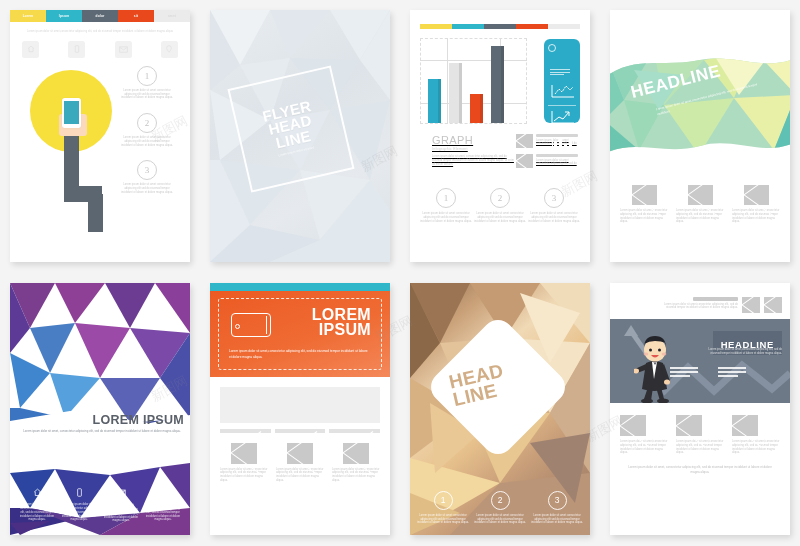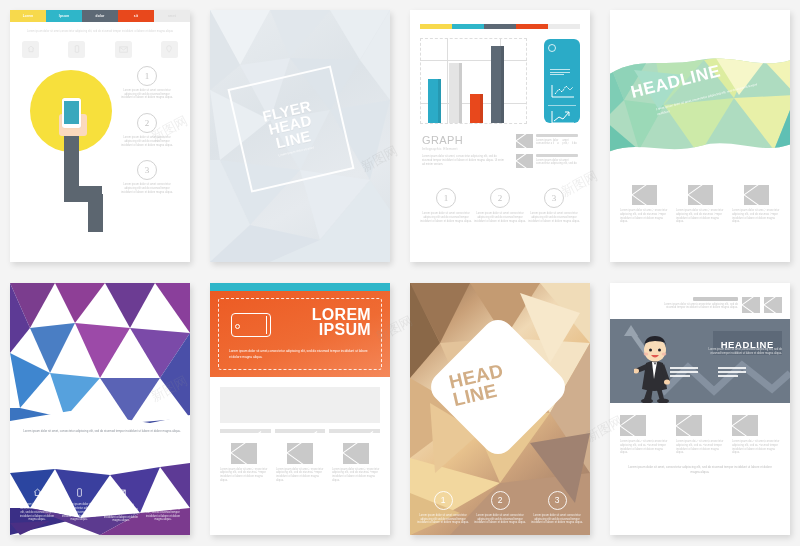--- a/index.html
+++ b/index.html
@@ -74,21 +74,21 @@
   .f3-bar{ width:13px; position:relative; }
   .f3-bar i{ position:absolute; right:0; top:0; bottom:0; width:3.5px; background:rgba(0,0,0,.10); }
   .f3-card{ position:absolute; right:0; top:1px; width:36px; height:84px; background:#2babc7;
       border-radius:6px; padding:5px 4px; }
   .f3-card .seal{ width:8px;height:8px;border-radius:50%;border:.8px solid rgba(255,255,255,.8);
       display:inline-block; vertical-align:top;}
   .f3-card .seal-lines{ display:inline-block; width:20px; margin-left:1.5px; }
   .f3-card .seal-lines div{ height:1px; background:rgba(255,255,255,.7); margin-bottom:1.2px; }
   .f3-mini{ border-bottom:.8px solid rgba(255,255,255,.55); padding:4px 2px 3px 2px; }
   .f3-mini:last-child{ border-bottom:none; }
-  .f3-mid{ margin:10px 12px 0 12px; display:flex; justify-content:space-between; }
+  .f3-mid{ margin:10px 12px 0 12px; display:flex; justify-content:flex-end;text-decoration:underline; }
   .f3-h{ font-size:11px; color:#c4c4c4; letter-spacing:.4px; }
   .f3-h2{ font-size:3.6px; color:#d0d0d0; margin-top:1px; letter-spacing:.2px;}
   .f3-rowimg{ display:flex; gap:3px; margin-bottom:6px; align-items:flex-start;}
   .f3-steps{ display:flex; justify-content:space-between; margin:14px 10px 0 10px; }
   .f3-step{ width:52px; text-align:center; }
   .f3-step .lorem{ margin-top:4px; }
 
   
   .f4-wave{ position:absolute; left:-6px; top:40px; width:192px; height:120px; overflow:hidden;}
   .f4-head{ position:absolute; left:20px; top:62px; transform:rotate(-14deg); color:#fff;
@@ -443,20 +443,21 @@
           <polygon points="0,190 45,186 20,225" fill="#2b45a0"></polygon>
           <polygon points="45,186 100,192 70,235" fill="#3a3f9e"></polygon>
           <polygon points="100,192 150,184 130,230" fill="#4a3b9c"></polygon>
           <polygon points="150,184 180,180 180,225" fill="#5d3a95"></polygon>
           <polygon points="0,225 20,225 70,235 0,252" fill="#3a2f86"></polygon>
           <polygon points="20,225 70,235 130,230 90,252" fill="#5c3a8f"></polygon>
           <polygon points="130,230 180,225 180,252 90,252" fill="#7b3a8e"></polygon>
           <polygon points="0,240 40,238 10,252" fill="#4a2f84"></polygon>
         </svg>
       </div>
+      <div class="f5-title">LOREM IPSUM</div>
       <div class="f5-sub">Lorem ipsum dolor sit amet, consectetur adipiscing elit, sed do eiusmod tempor incididunt ut labore et dolore magna aliqua.</div>
       <div class="f5-icons">
         <div class="f5-col">
           <span class="gl">
             <svg width="9" height="9" viewBox="0 0 24 24" fill="none" stroke="#fff" stroke-width="2">
                 <path d="M3 11l9-8 9 8"></path>
                 <path d="M6 10v10h12V10"></path>
               </svg>
           </span>
           <div class="lorem w">Lorem ipsum dolor sit amet,consectetur adipiscing elit, sed do eiusmod tempor incididunt ut labore et dolore magna aliqua.</div>

